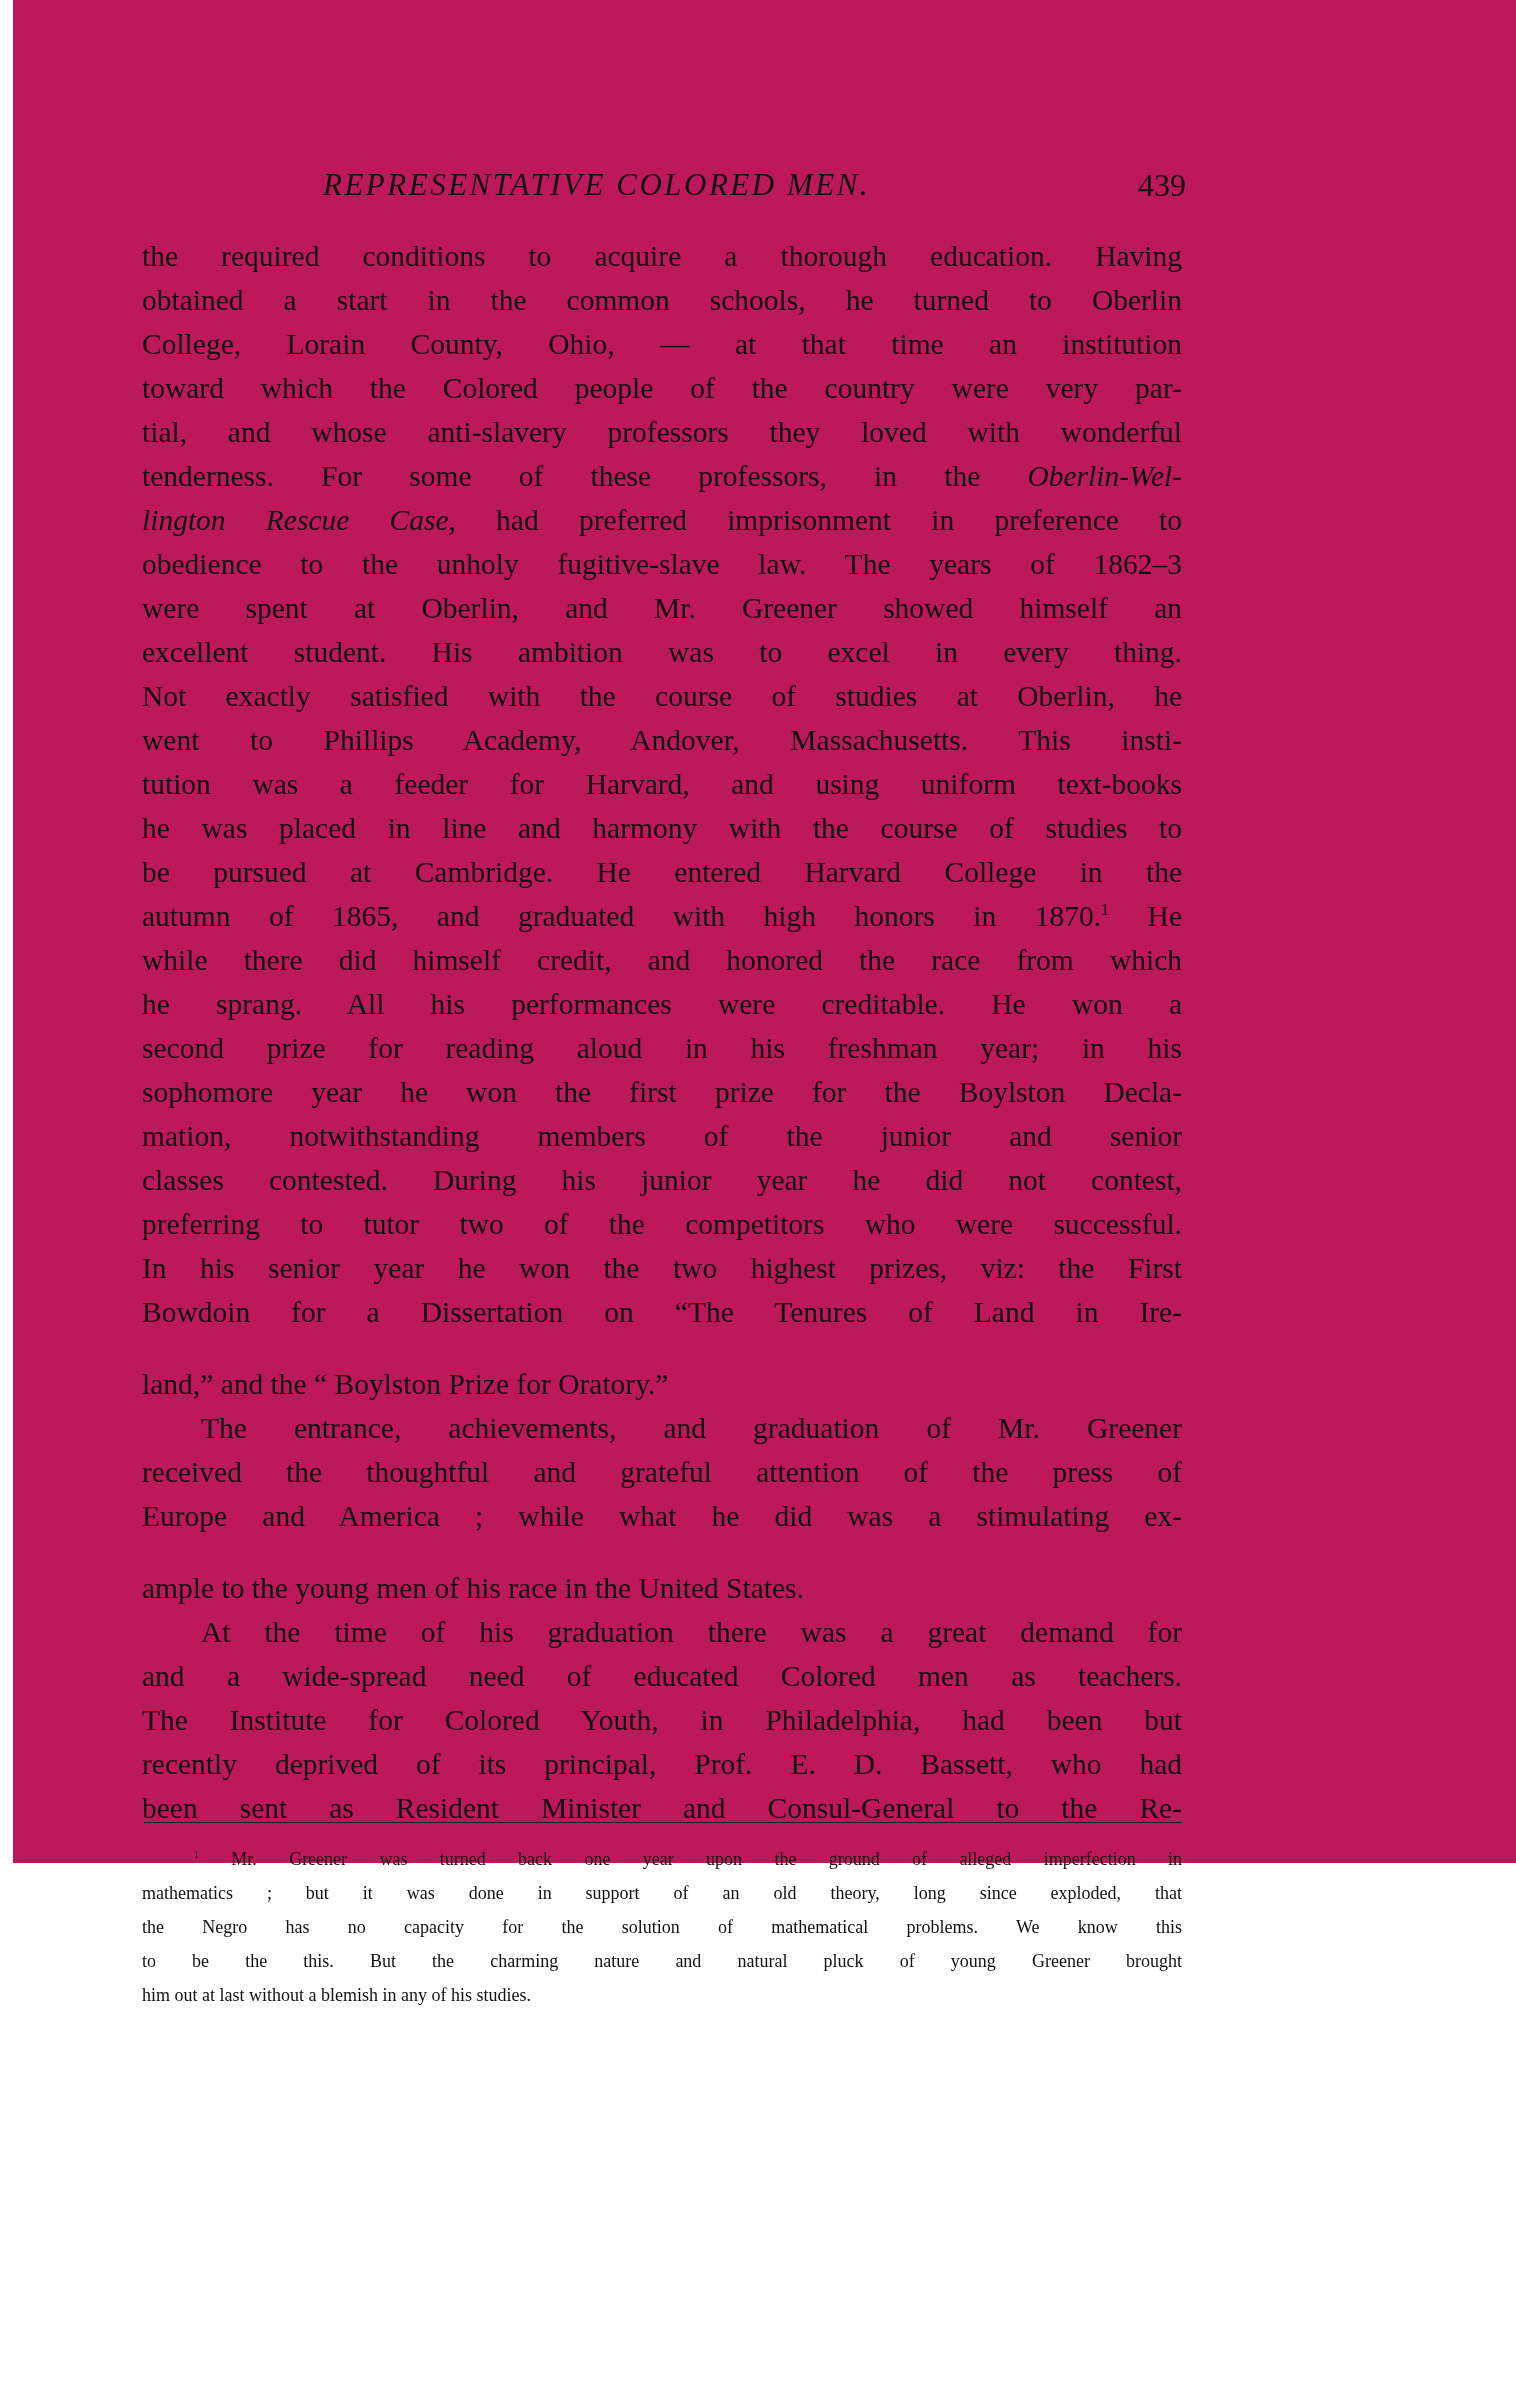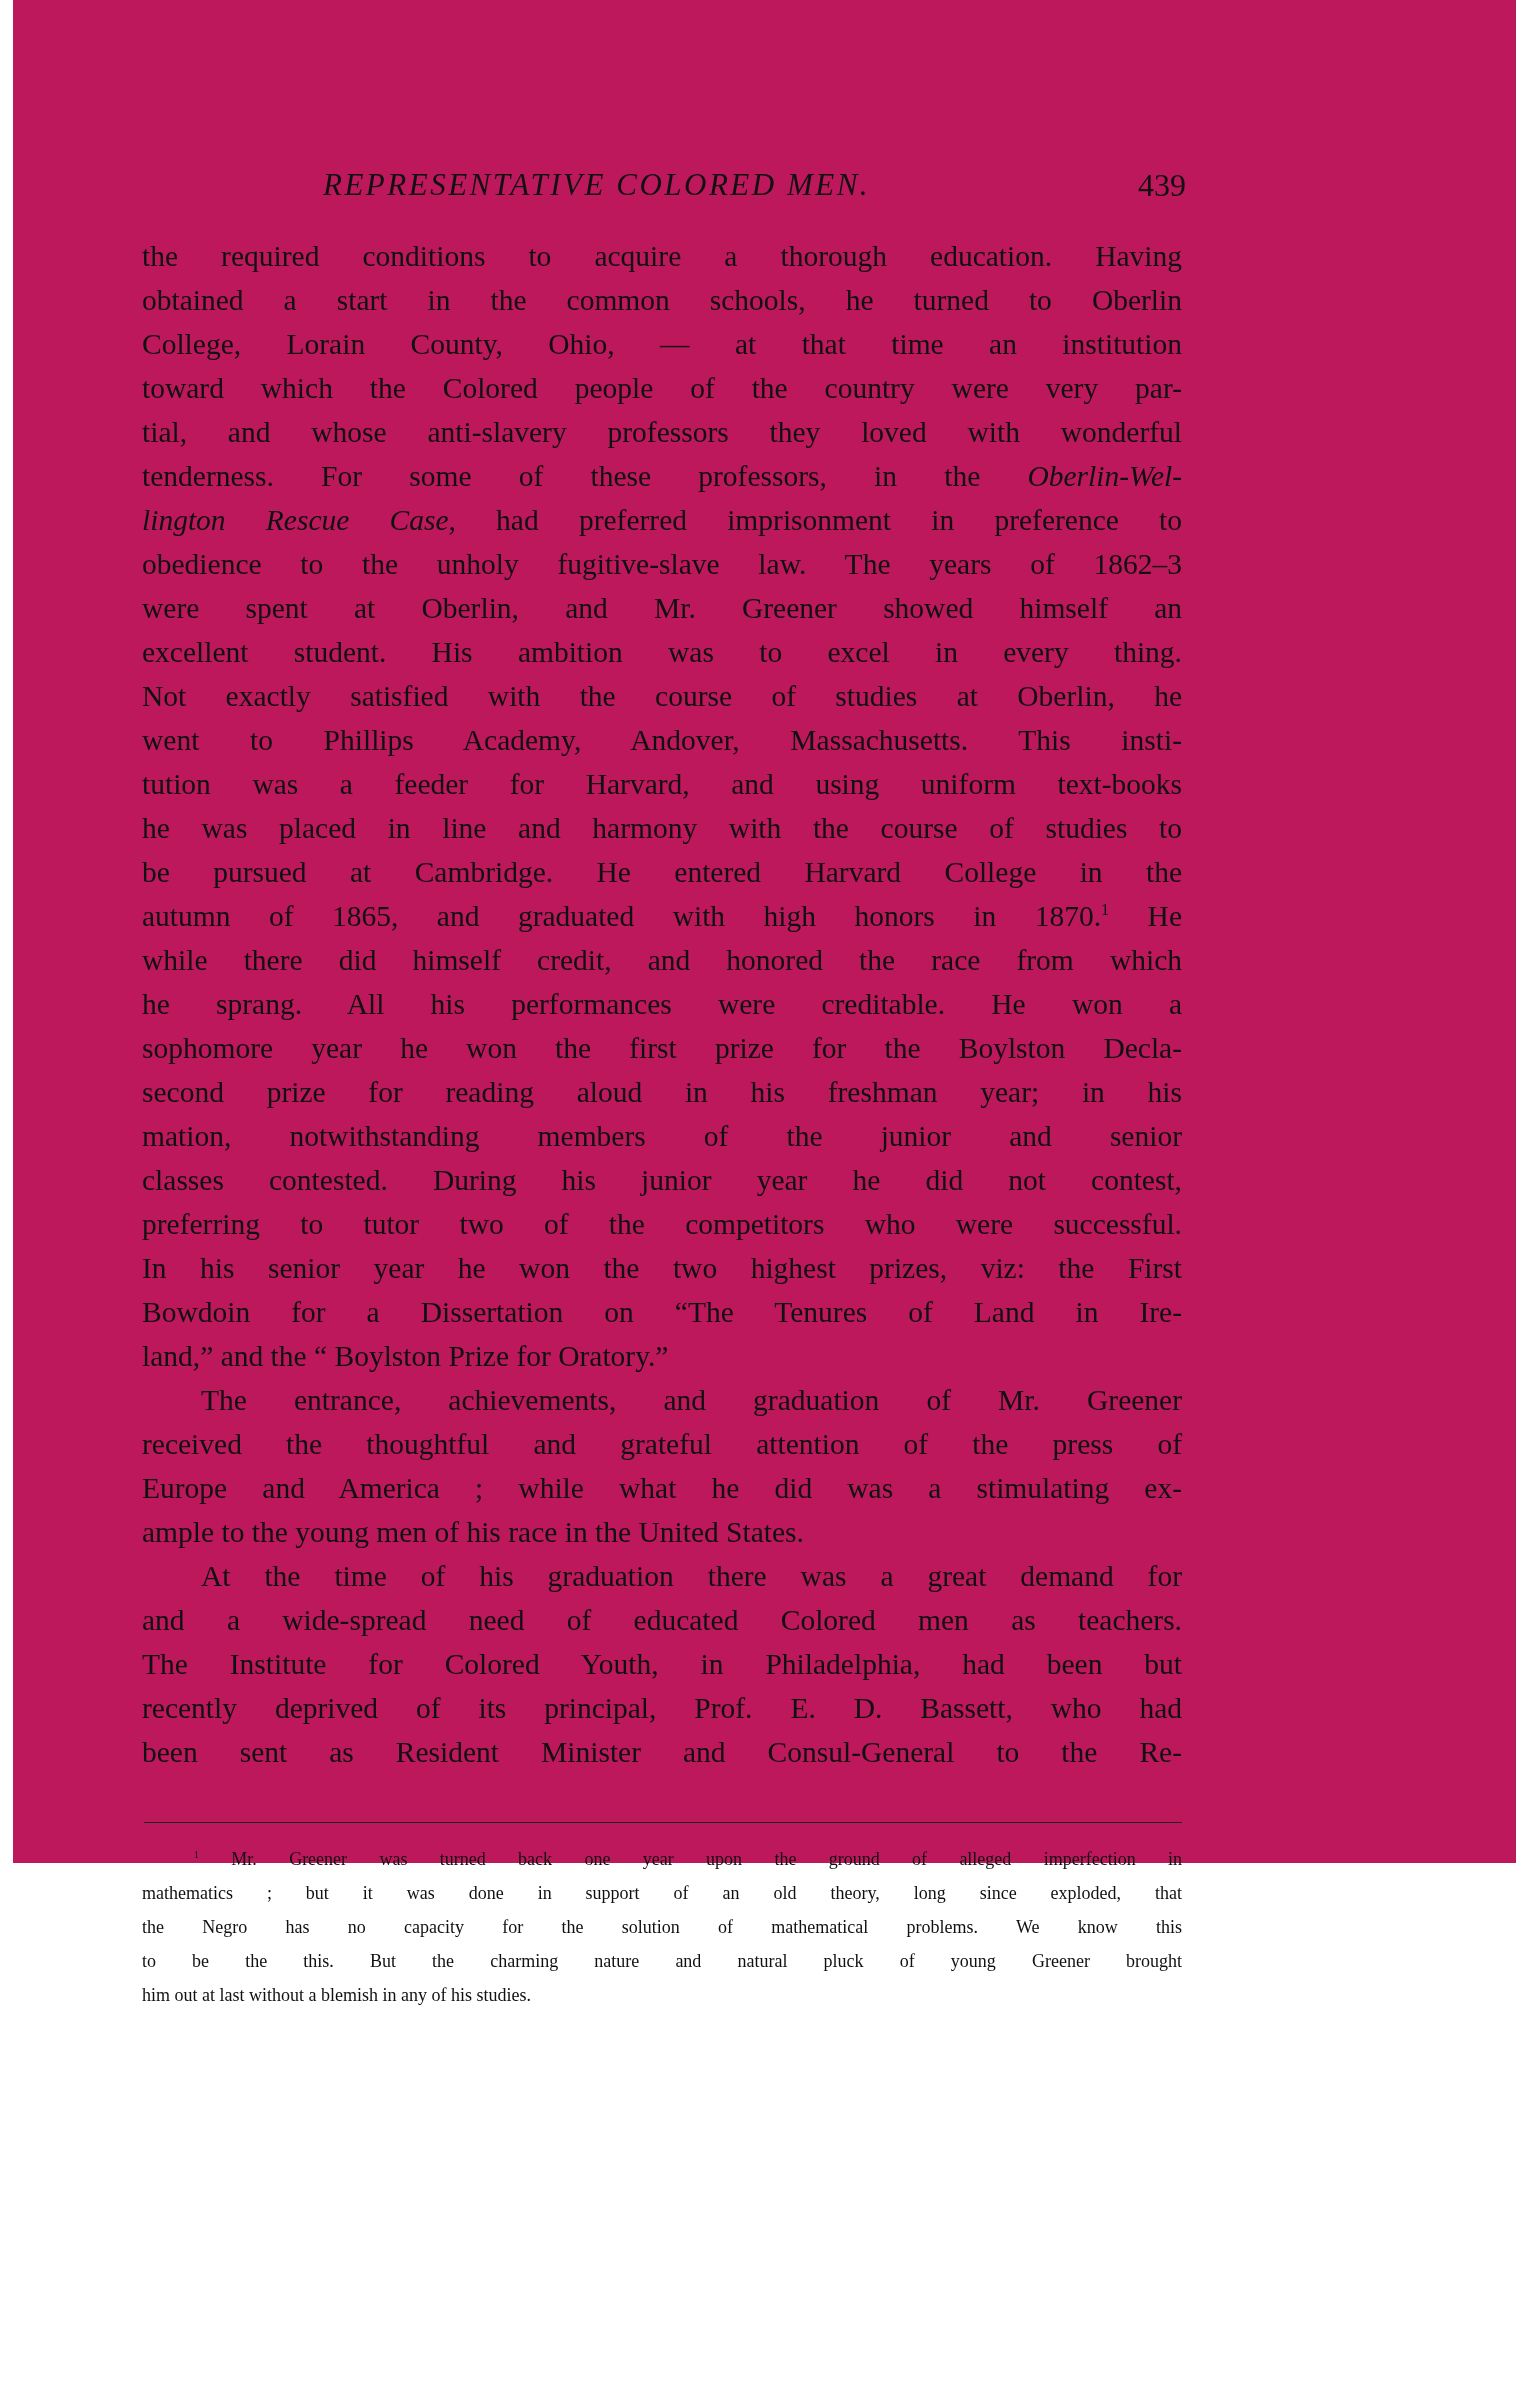--- a/index.html
+++ b/index.html
@@ -59,20 +59,21 @@
     line-height: 44px;
     font-size: 29.5px;
     text-align: justify;
     text-align-last: justify;
     white-space: nowrap;
     overflow: visible;
   }
   .line.last {
     text-align: left;
     text-align-last: left;
+    margin-top: 28px;
   }
   .line.indent {
     padding-left: 59px;
   }
   .line .it {
     font-style: italic;
   }
   .line sup, .fn-line sup {
     font-size: 0.55em;
     vertical-align: 0.7em;
@@ -126,22 +127,22 @@
     <span class="line">were  spent  at  Oberlin,  and  Mr.  Greener  showed  himself  an</span>
     <span class="line">excellent  student.   His ambition was to excel in every thing.</span>
     <span class="line">Not exactly satisfied with the course of studies at Oberlin, he</span>
     <span class="line">went to Phillips Academy, Andover, Massachusetts.   This insti-</span>
     <span class="line">tution was a feeder for Harvard, and using uniform text-books</span>
     <span class="line">he was placed in line and harmony with the course of studies to</span>
     <span class="line">be pursued at Cambridge.  He entered Harvard College in the</span>
     <span class="line"><span>autumn of 1865, and graduated  with  high  honors in  1870.</span><sup>1</sup><span>   He</span></span>
     <span class="line">while there did himself credit, and honored the race from which</span>
     <span class="line">he sprang.  All his performances were creditable.  He won a</span>
+    <span class="line">second prize for reading aloud in his freshman year;  in his</span>
     <span class="line">sophomore year he won the first prize for the Boylston Decla-</span>
-    <span class="line">second prize for reading aloud in his freshman year;  in his</span>
     <span class="line">mation, notwithstanding members of the junior and senior</span>
     <span class="line">classes contested.  During his junior year he did not contest,</span>
     <span class="line">preferring to tutor two of the competitors who were successful.</span>
     <span class="line">In his senior year he won the two highest prizes, viz:  the First</span>
     <span class="line">Bowdoin for a Dissertation on  “The Tenures of Land in Ire-</span>
     <span class="line last">land,” and the “ Boylston Prize for Oratory.”</span>
     <span class="line indent">The entrance, achievements, and graduation of Mr. Greener</span>
     <span class="line">received the thoughtful and grateful attention of the press of</span>
     <span class="line">Europe and America ;  while what he did was a stimulating ex-</span>
     <span class="line last">ample to the young men of his race in the United States.</span>

